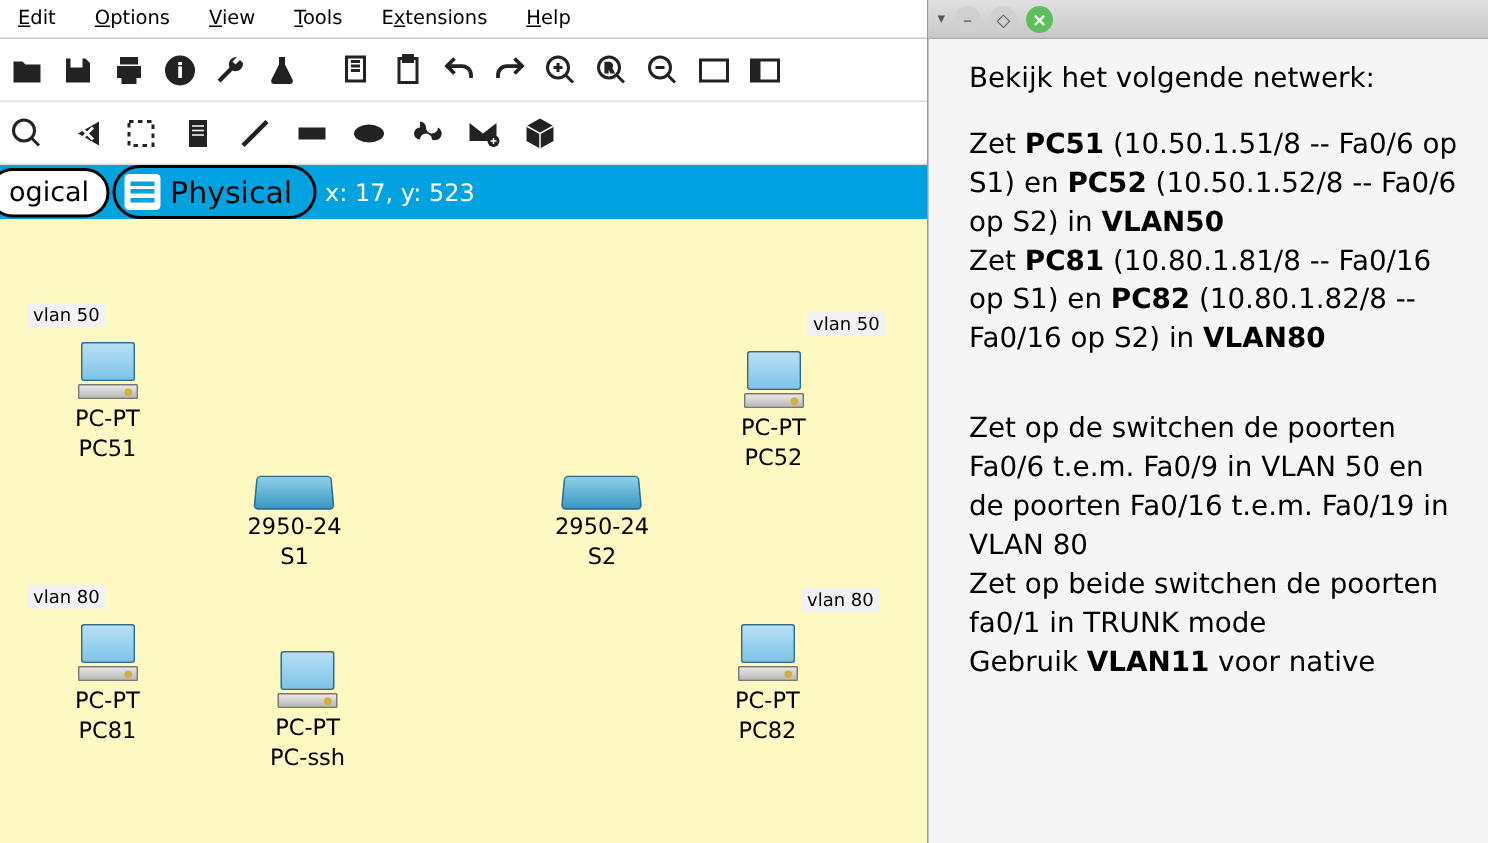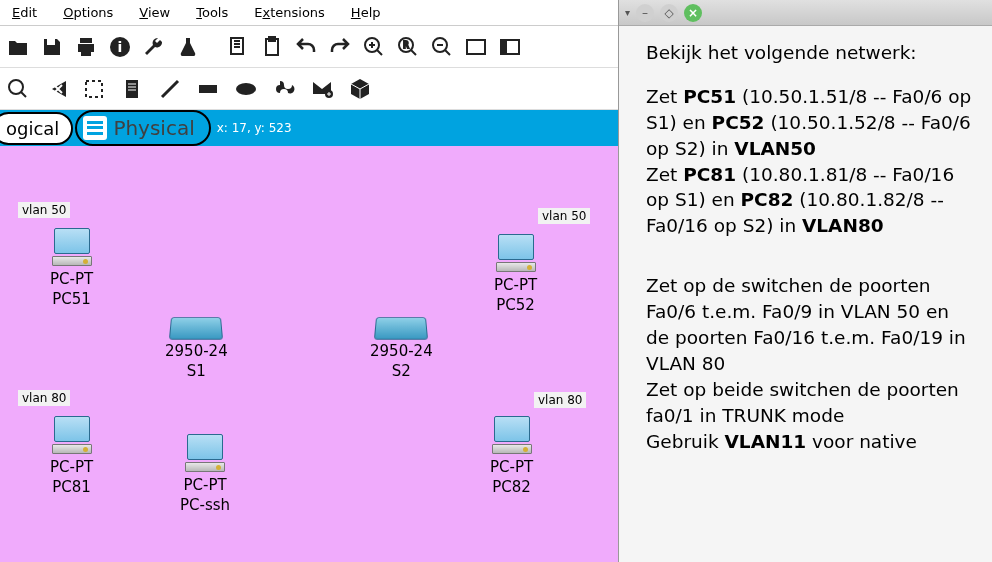--- a/index.html
+++ b/index.html
@@ -9,26 +9,26 @@
   .menubar span { padding: 2px 8px; cursor: default; }
   .menubar span u { text-decoration: underline; }
   
   .toolbar { height: 42px; display: flex; align-items: center; padding: 2px 4px; gap: 6px; border-bottom: 1px solid #ddd; }
   .toolbar2 { height: 42px; display: flex; align-items: center; padding: 2px 4px; gap: 10px; border-bottom: 1px solid #ddd; }
   .tbicon { width: 28px; height: 28px; display: flex; align-items: center; justify-content: center; color: #222; }
   .tbicon svg { width: 24px; height: 24px; }
   
   .tabbar { height: 36px; background: #00a3e0; display: flex; align-items: center; position: relative; }
   .tab-logical { background: #fff; border: 2px solid #000; border-radius: 18px; padding: 4px 12px; font-size: 18px; font-weight: 500; display: flex; align-items: center; margin-left: -8px; }
-  .tab-physical { background: #00a3e0; border: 2px solid #000; border-radius: 18px; padding: 4px 14px 4px 6px; font-size: 20px; color: #404040; display: flex; align-items: center; margin-left: 2px; gap: 6px; }
+  .tab-physical { background: #00a3e0; border: 2px solid #000; border-radius: 18px; padding: 4px 14px 4px 6px; font-size: 20px; color: #000000; display: flex; align-items: center; margin-left: 2px; gap: 6px; }
   .tab-physical-icon { width: 24px; height: 24px; background: #fff; border-radius: 3px; display: flex; flex-direction: column; justify-content: space-around; padding: 4px; }
   .tab-physical-icon div { height: 3px; background: #00a3e0; }
-  .coords { color: #fff; font-size: 12px; margin-left: 6px; }
-  
-  .canvas { position: relative; width: 618px; height: 416px; background: #f0abfc; }
+  .coords { color: #fff; font-size: 16px; margin-left: 6px; }
+  
+  .canvas { position: relative; width: 618px; height: 416px; background: #fef9c3; }
   .node-label { position: absolute; background: #f2f2f2; padding: 1px 4px; font-size: 12px; }
   .device { position: absolute; text-align: center; font-size: 15px; line-height: 1.3; }
   .device .pc-icon { width: 42px; height: 40px; margin: 0 auto 2px; position: relative; }
   .pc-monitor { width: 36px; height: 26px; background: linear-gradient(#b8dff5, #7dc4e8); border: 1px solid #2a6a8f; border-radius: 2px; margin: 0 auto; }
   .pc-base { width: 40px; height: 10px; background: linear-gradient(#e8e8e8,#b8b8b8); border: 1px solid #777; margin: 2px auto 0; border-radius: 1px; position: relative; }
   .pc-dot { position: absolute; right: 3px; top: 2px; width: 5px; height: 5px; background: #d4af37; border-radius: 50%; }
   
   .switch-icon { width: 52px; height: 24px; margin: 0 auto 2px; background: linear-gradient(#8fd0e8, #3a99c2); border: 1px solid #2a6a8f; border-radius: 3px; position: relative; transform: perspective(100px) rotateX(20deg); }
   
   .side-panel { position: absolute; top: 0; right: 0; width: 374px; height: 562px; background: #f5f5f5; border-left: 1px solid #999; display: flex; flex-direction: column; }

